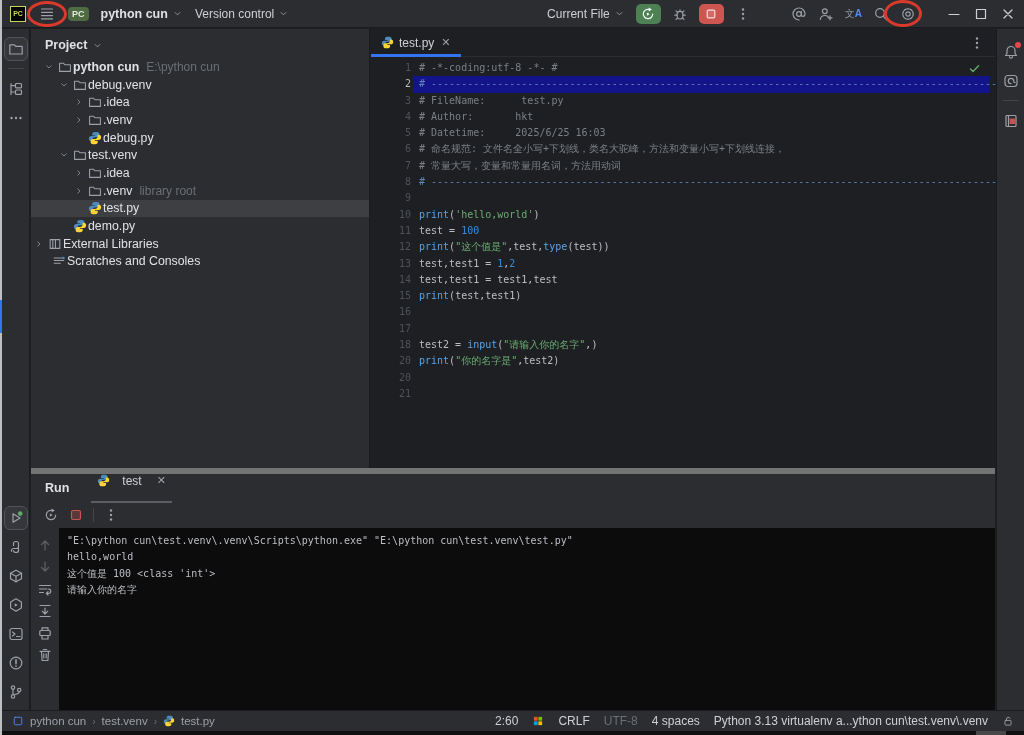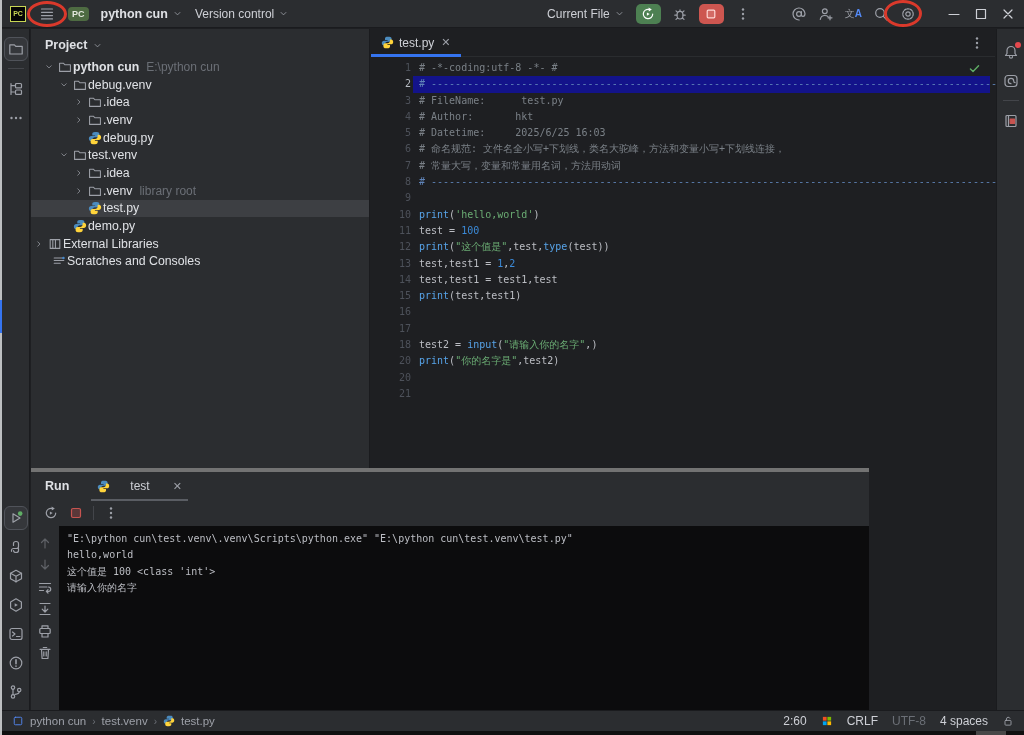--- a/index.html
+++ b/index.html
@@ -62,24 +62,24 @@
 #gutter div.cur{color:#b6bac2}
 #code{position:absolute;left:42px;top:31px;right:5px}
 .cl{height:16.3px;line-height:16.3px;white-space:pre;font-family:"DejaVu Sans Mono",monospace;font-size:10px;padding-left:6px}
 .cl.sel{background:#13138a}
 .tk-c{color:#7a8087}.tk-b{color:#5f83b8}.tk-f{color:#57a3e8}.tk-s{color:#6aab73}.tk-n{color:#3b8ad8}.tk-p{color:#bcbec4}
 .tk-i{display:inline-block;width:11px;height:11px;vertical-align:-2px;margin:0 1px}
 .tk-i svg{width:11px;height:11px}
 #inspect-ok{position:absolute;right:14px;top:33px;color:#5fad65}
 #inspect-ok svg{width:13px;height:13px}
 
-#run-panel{position:absolute;left:31px;top:468px;width:838px;height:242px;background:#2b2d30;border-top:4px solid #737373}
+#run-panel{position:absolute;left:31px;top:468px;width:964px;height:242px;background:#2b2d30;border-top:6px solid #737373}
 #run-header{height:28px;display:flex;align-items:center;padding-left:14px}
 #run-title{color:#dfe1e5;font-size:12.5px;font-weight:700;margin-right:22px}
-#run-tab{display:flex;align-items:center;gap:20px;color:#ced0d6;font-size:12px;height:100%;position:relative;padding:0 6px}
+#run-tab{display:flex;align-items:flex-start;gap:12px;color:#ced0d6;font-size:12px;height:100%;position:relative;padding:0 6px}
 #run-tab .ticon svg{width:13px;height:13px}
 #run-tab .x{color:#9da0a8;font-size:11px;margin-left:3px}
 #run-tab .tab-underline{background:#5a5d63;height:2px}
 #run-toolbar{height:26px;display:flex;align-items:center;gap:9px;padding-left:12px}
 #run-toolbar .vdiv{width:1px;height:14px;background:#43454a}
 #console-gutter{position:absolute;left:0;top:54px;bottom:0;width:28px;display:flex;flex-direction:column;align-items:center;padding-top:6px}
 #console-gutter .tb-item{width:20px;height:20px;margin:1px 0;justify-content:center}
 #console-gutter .dim{opacity:.45}
 #console{position:absolute;left:28px;top:54px;right:0;bottom:0;background:#0c0c0d;padding:5px 8px;overflow:hidden}
 .con{font-family:"DejaVu Sans Mono",monospace;font-size:10px;line-height:16.3px;color:#bcbec4;white-space:pre}
@@ -736,20 +736,23 @@
         <div class="tb-item ">
           <span class="lbl">CRLF</span>
         </div>
         <div class="tb-item dim">
           <span class="lbl">UTF-8</span>
         </div>
         <div class="tb-item ">
           <span class="lbl">4 spaces</span>
         </div>
         <div class="tb-item ">
+          <span class="lbl">Python 3.13 virtualenv a...ython cun\test.venv\.venv</span>
+        </div>
+        <div class="tb-item ">
           <span class="ic">
             <svg viewBox="0 0 16 16">
               <rect x="4" y="7.2" width="8" height="6.3" rx="1"></rect>
               <path d="M6 7.2V5.4a2.4 2.4 0 0 1 4.6-1"></path>
             </svg>
           </span>
         </div>
       </div>
   </div>
 

